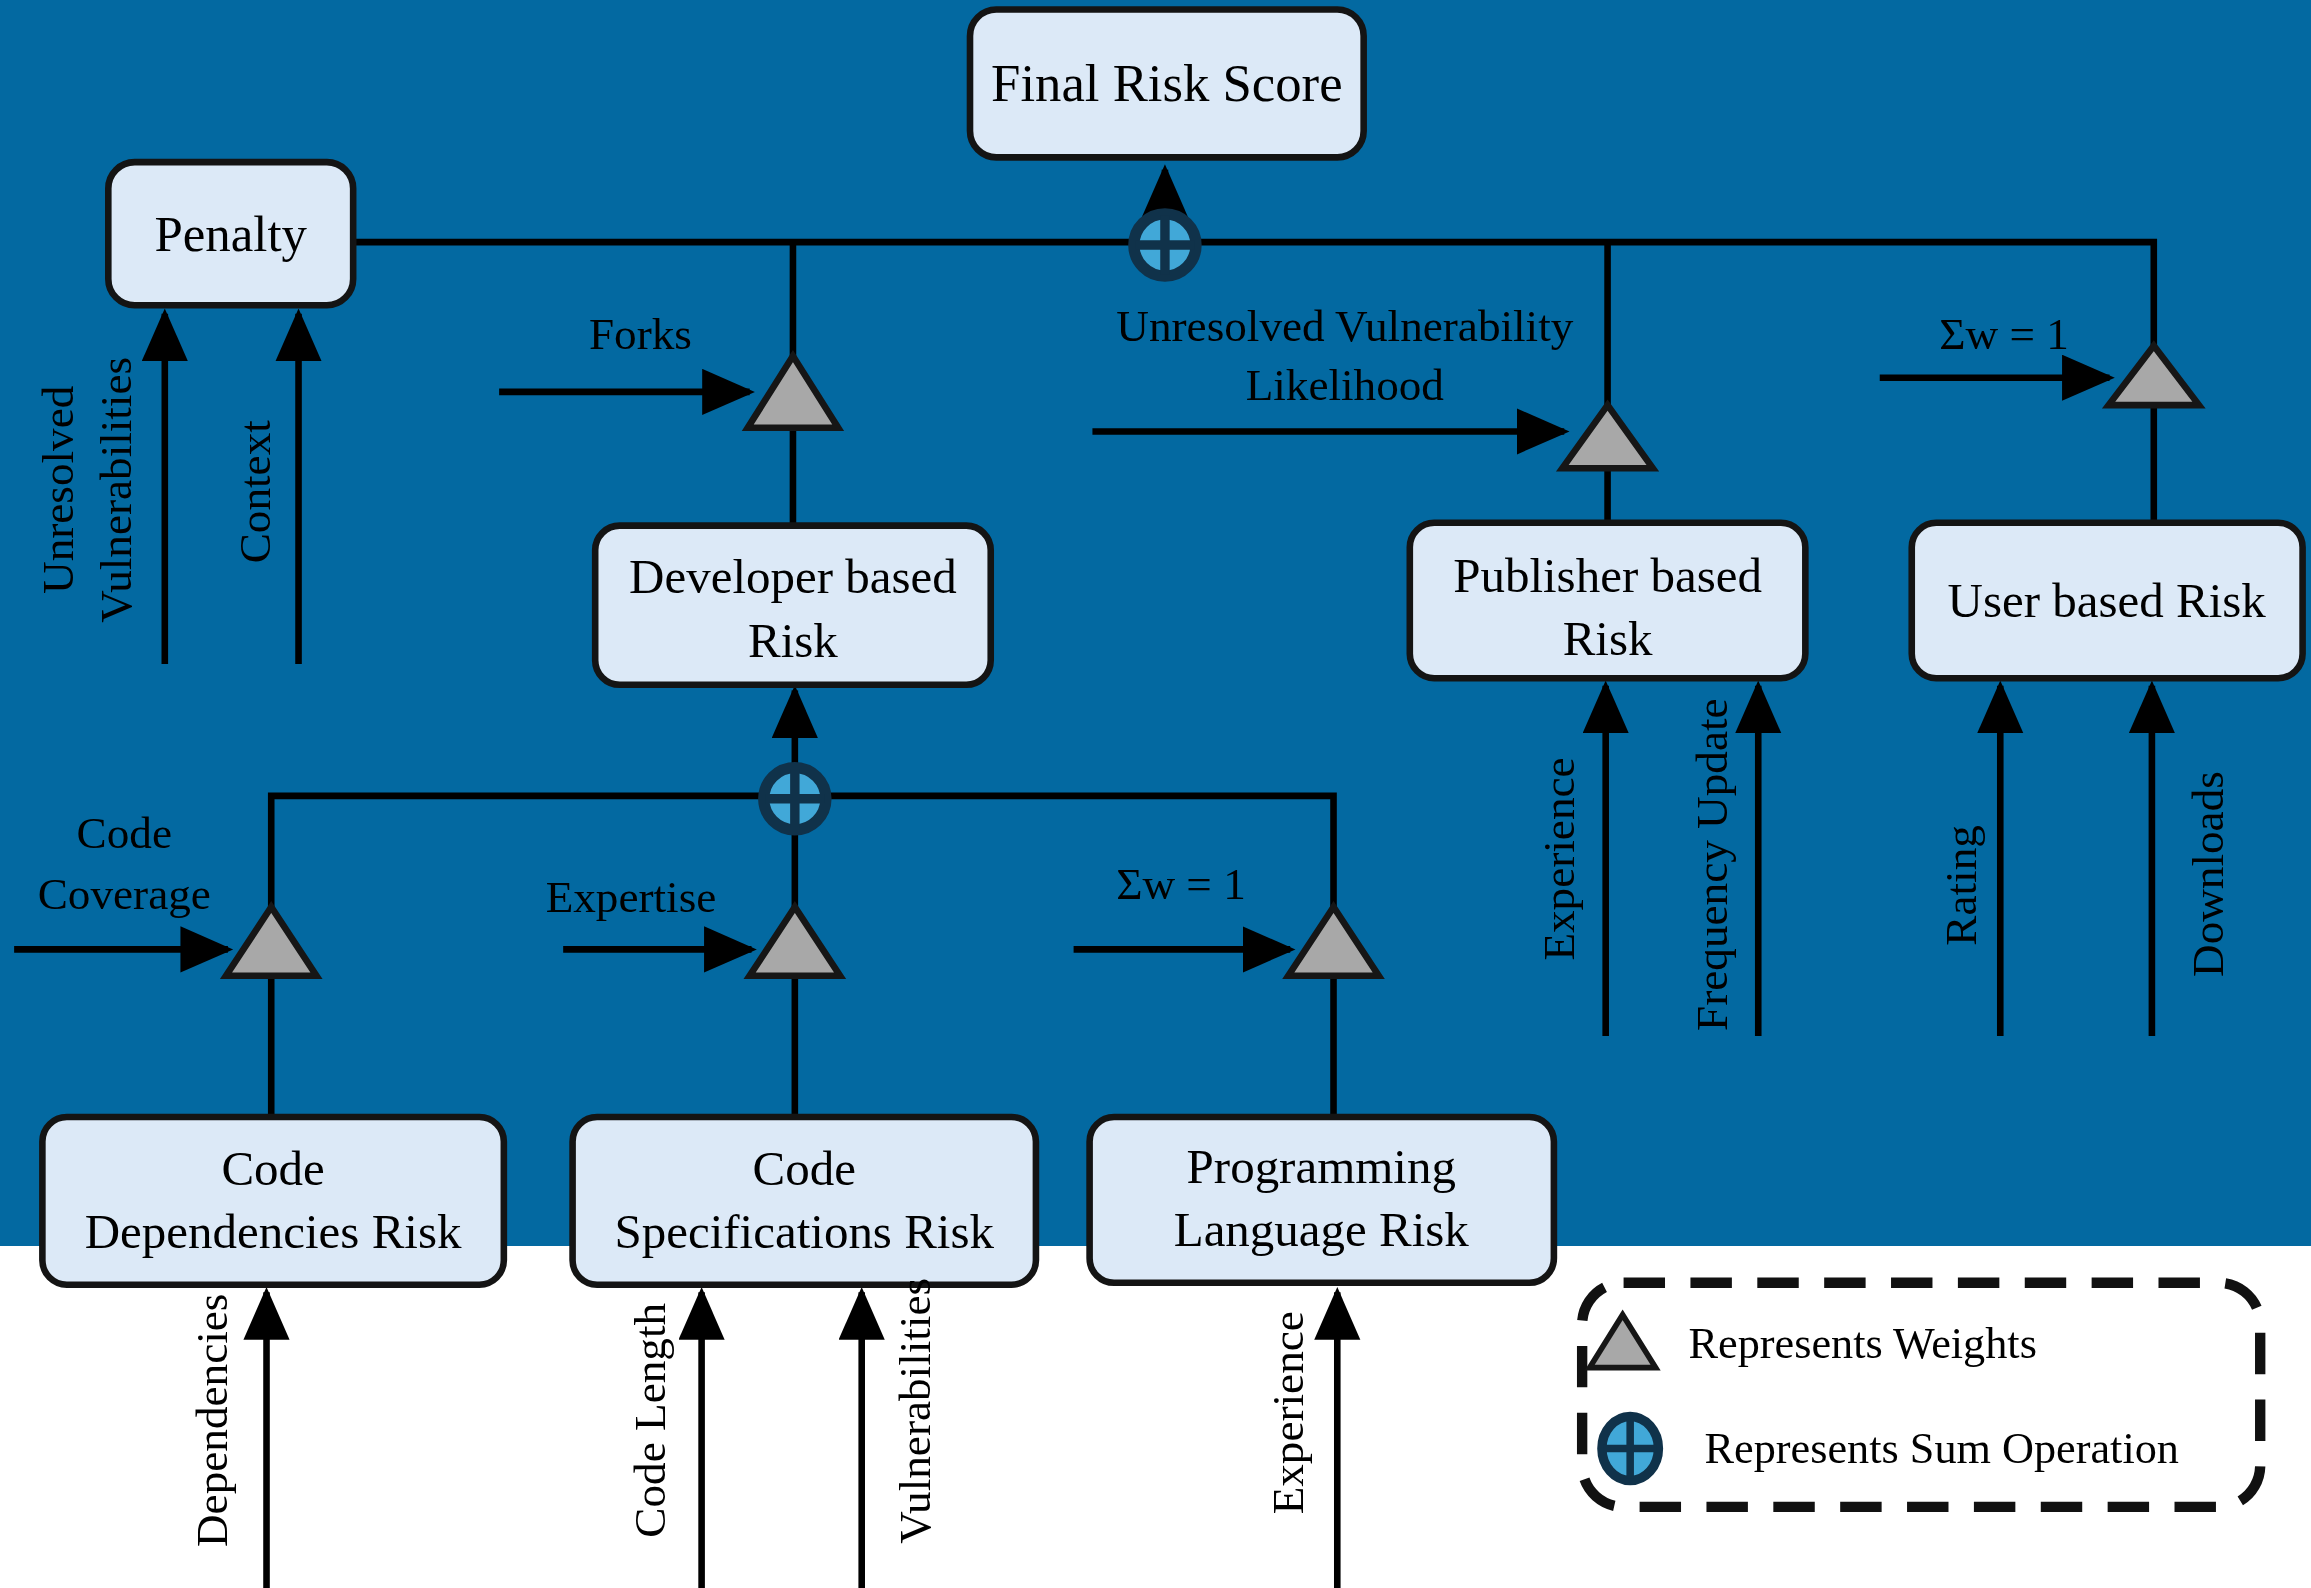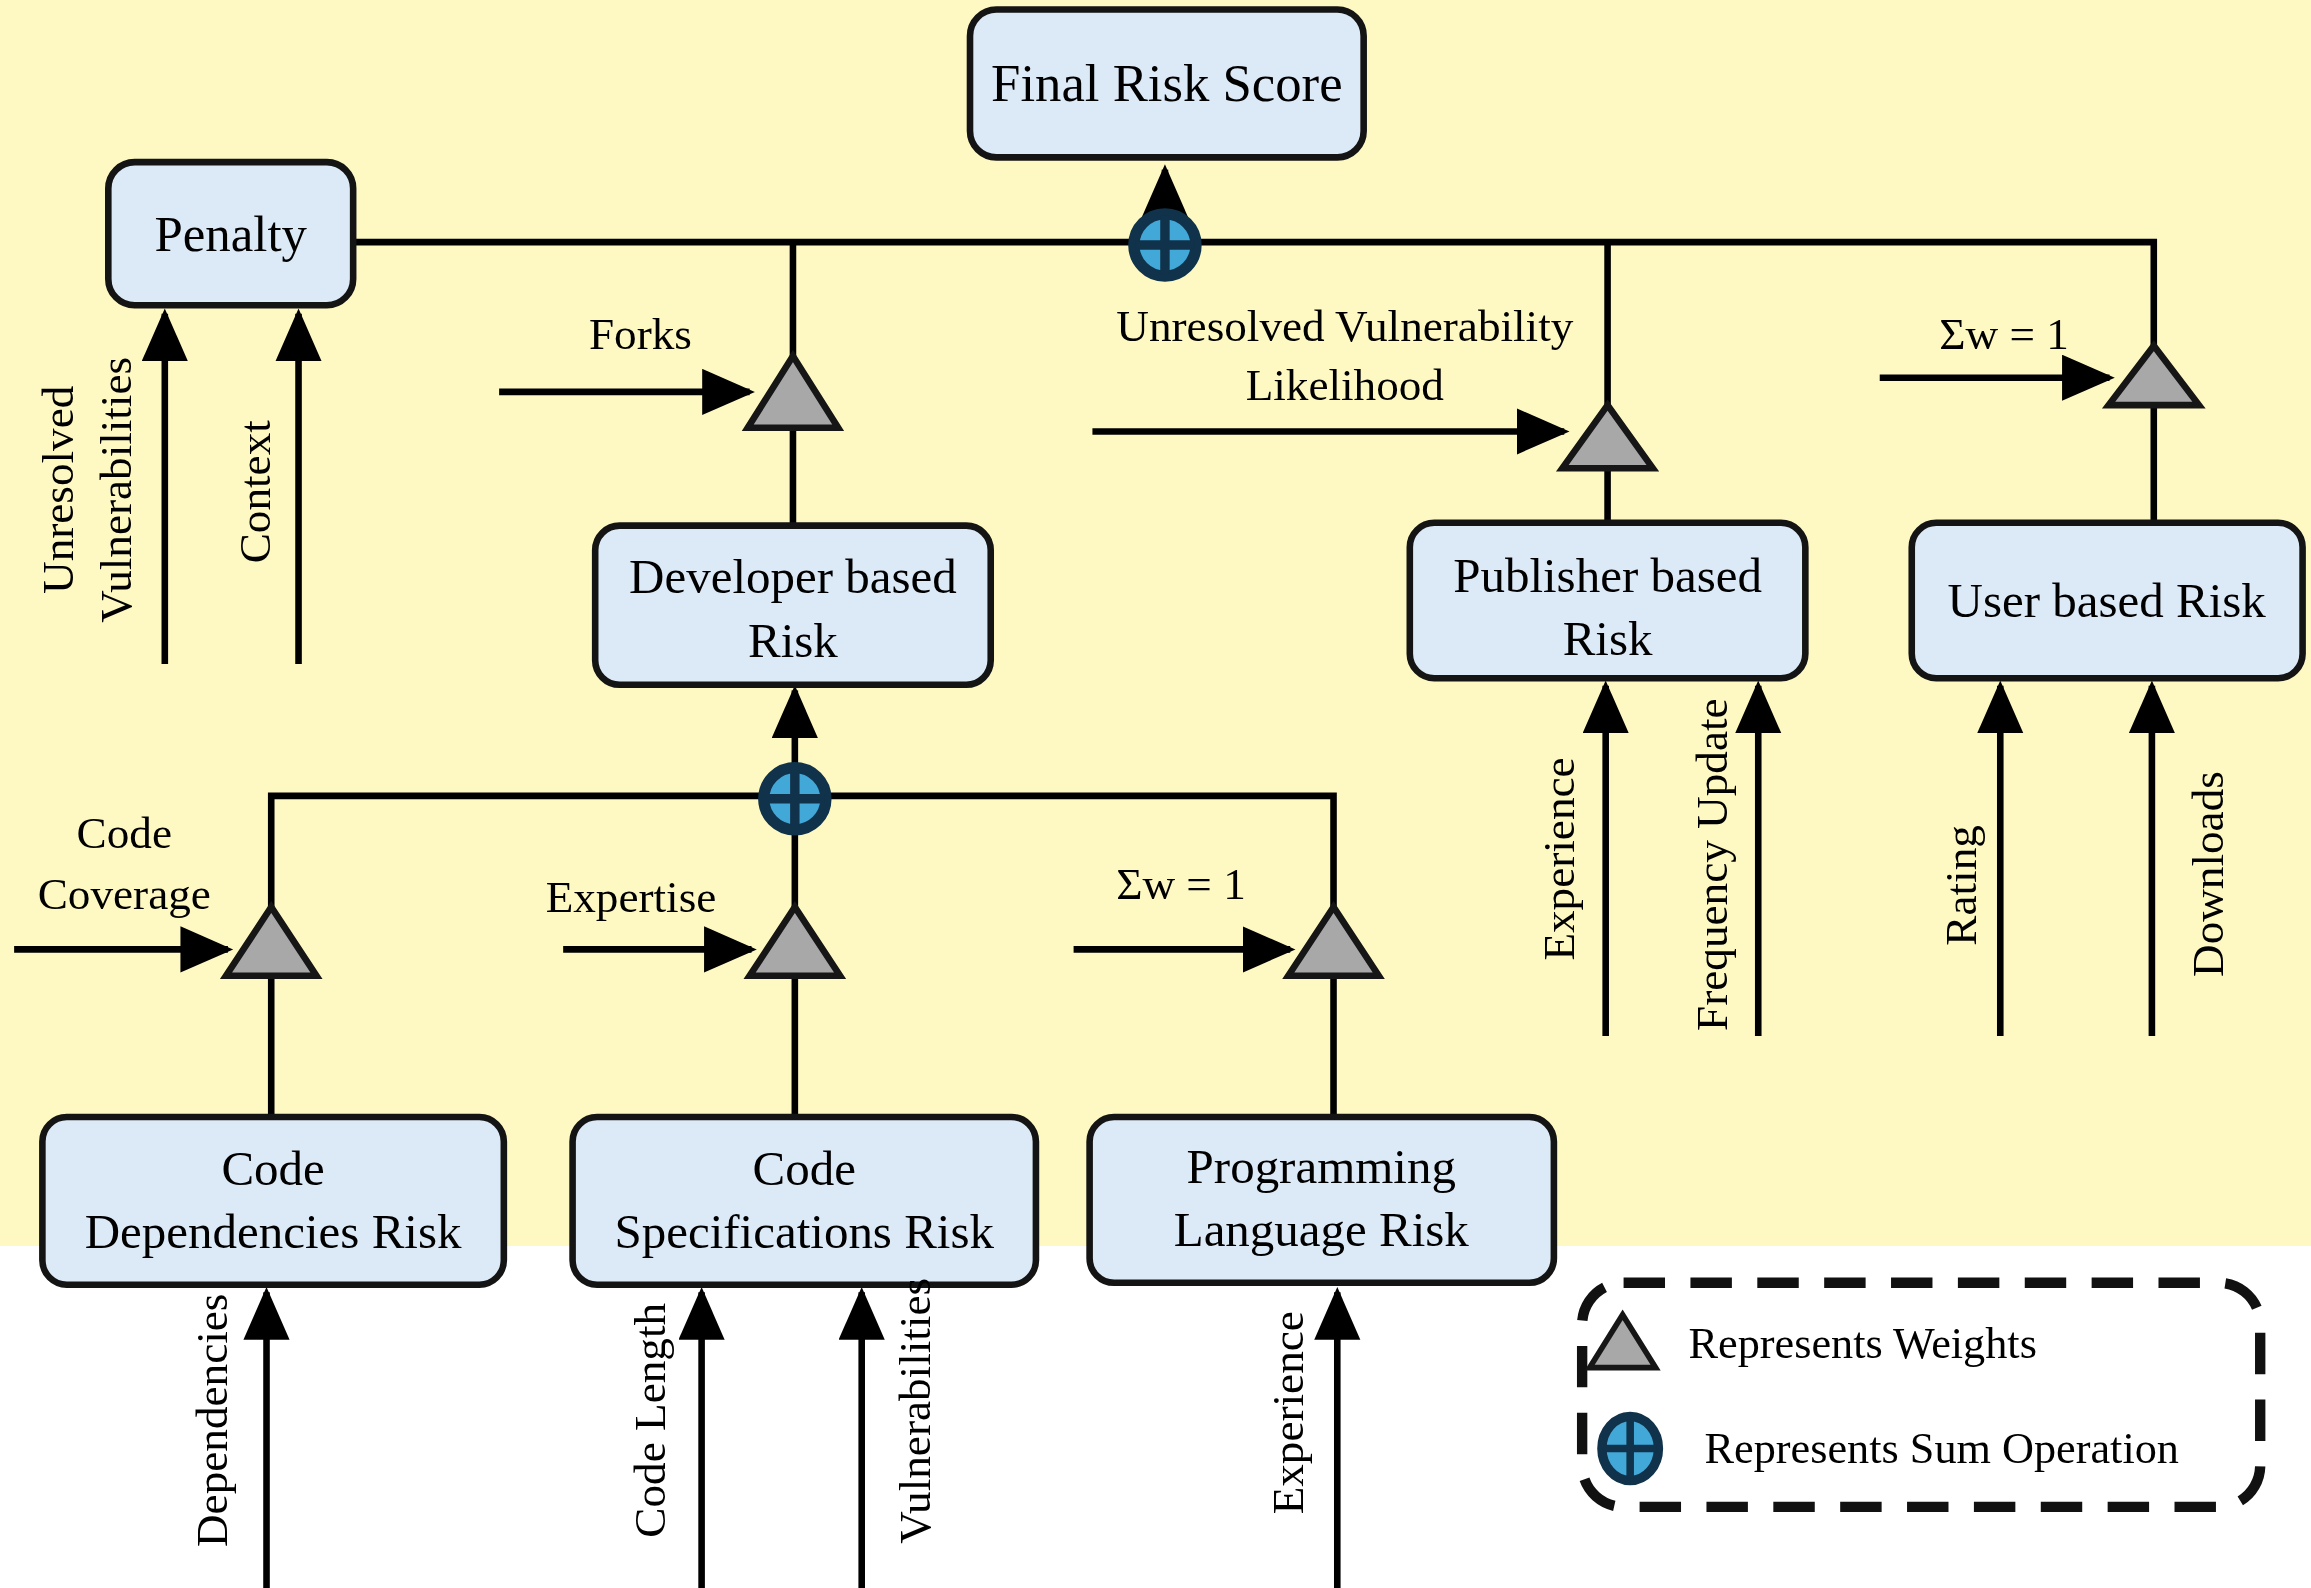--- a/index.html
+++ b/index.html
@@ -1,17 +1,17 @@
 <!DOCTYPE html>
 <html style="--node-fill: #dce9f7; --node-stroke: #141414; --weight-fill: #a8a8a8; --sum-fill: #41a8d8; --sum-ring: #10324a; --line: #000000;font-size:15px"><head>
 <meta charset="utf-8">
 <style>
   html,body{margin:0;padding:0;background:#ffffff;}
   body{width:2312px;height:1589px;overflow:hidden;}
-  .stage{position:relative;width:2312px;height:1246px;background:#fef9c3;}
+  .stage{position:relative;width:2312px;height:1246px;background:#0369a1;}
   svg{display:block;}
   svg text{font-family:"Liberation Serif","DejaVu Serif",serif;fill:#000;}
   .node-rect{fill:var(--node-fill,#dce9f7);stroke:var(--node-stroke,#141414);stroke-width:7;}
   .wire{stroke:var(--line,#000);stroke-width:7;fill:none;}
   .tri{fill:var(--weight-fill,#a8a8a8);stroke:#161616;stroke-width:7;}
   .tri-sm{fill:var(--weight-fill,#a8a8a8);stroke:#161616;stroke-width:6;}
   .sum-circ{fill:var(--sum-fill,#41a8d8);stroke:var(--sum-ring,#10324a);stroke-width:12;}
   .sum-circ-sm{fill:var(--sum-fill,#41a8d8);stroke:var(--sum-ring,#10324a);stroke-width:10;}
   .cross{stroke:var(--sum-ring,#10324a);stroke-width:10;fill:none;}
   .cross-sm{stroke:var(--sum-ring,#10324a);stroke-width:8;fill:none;}

